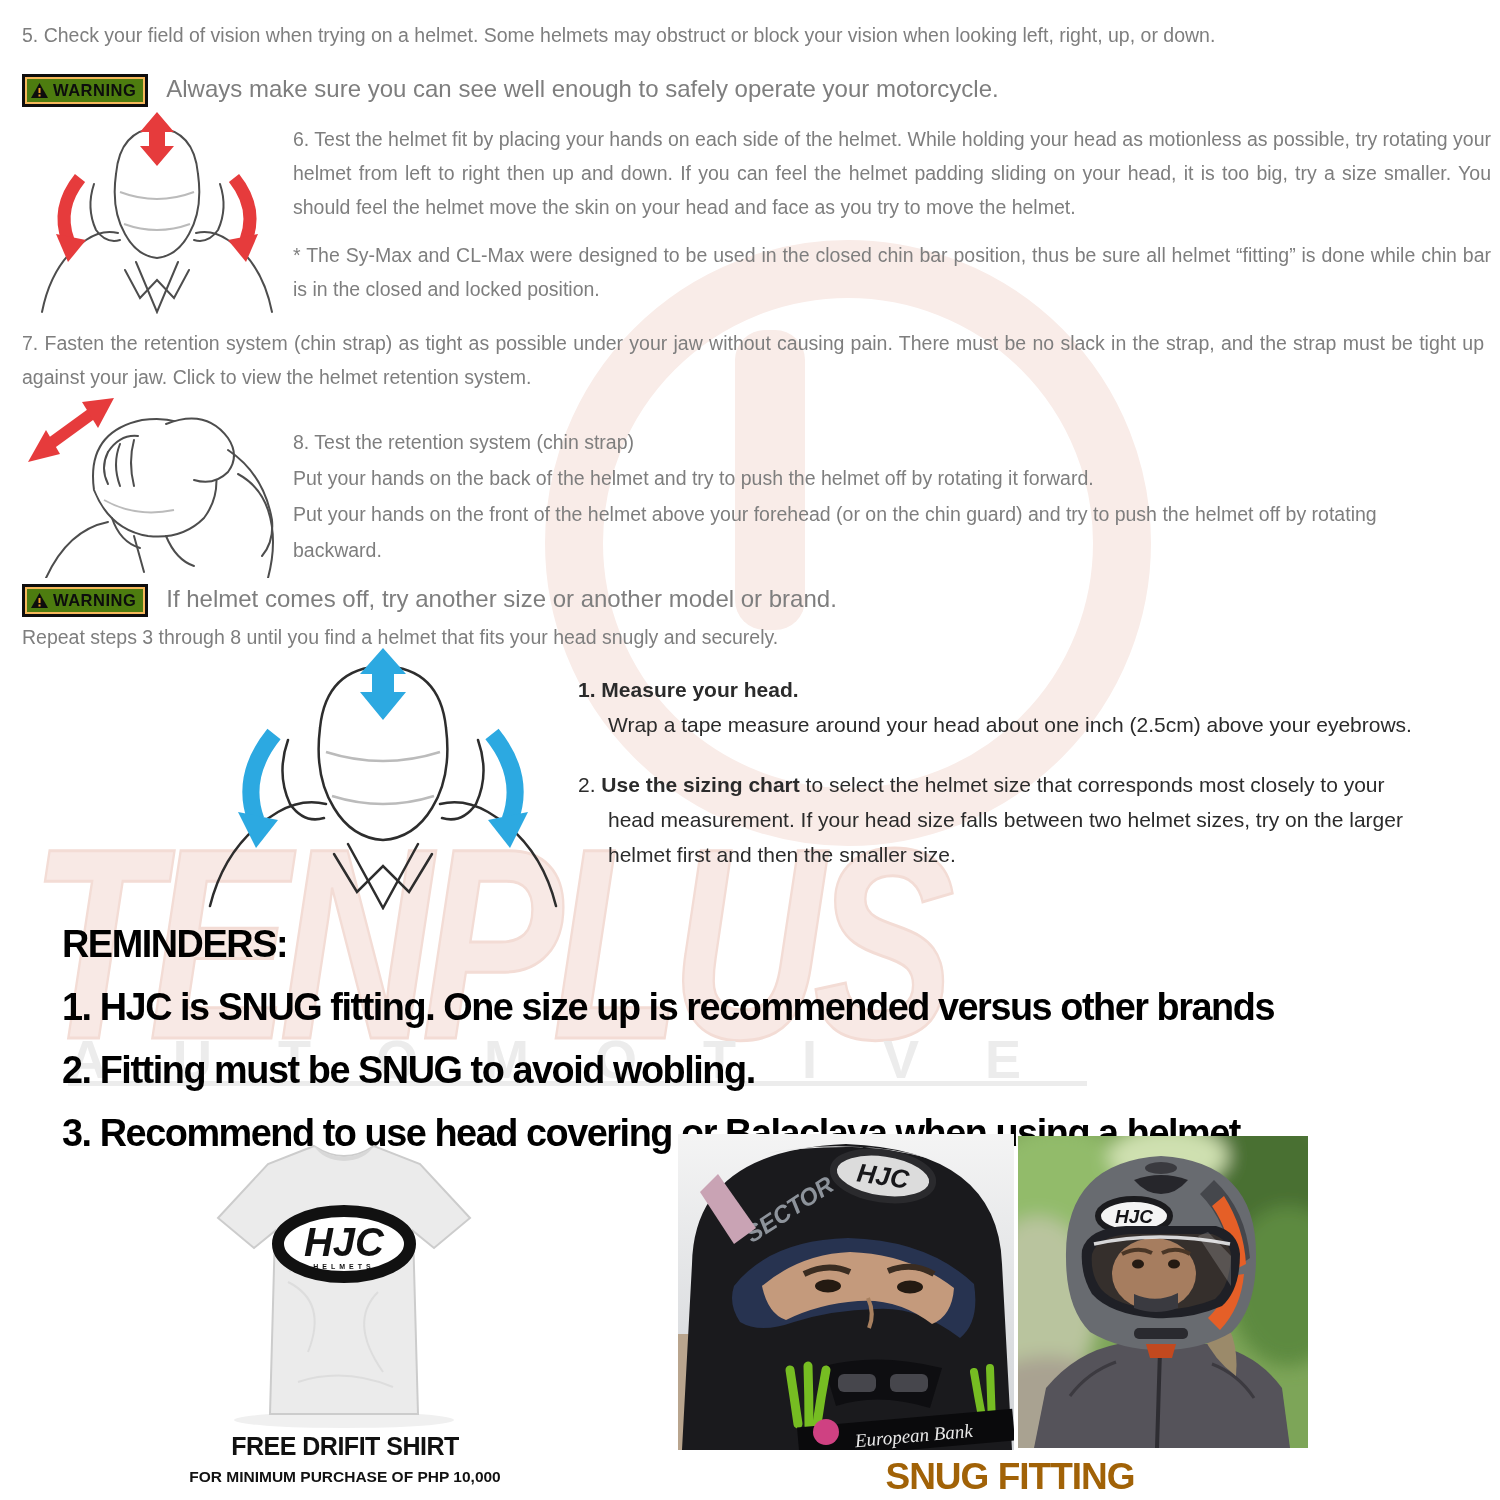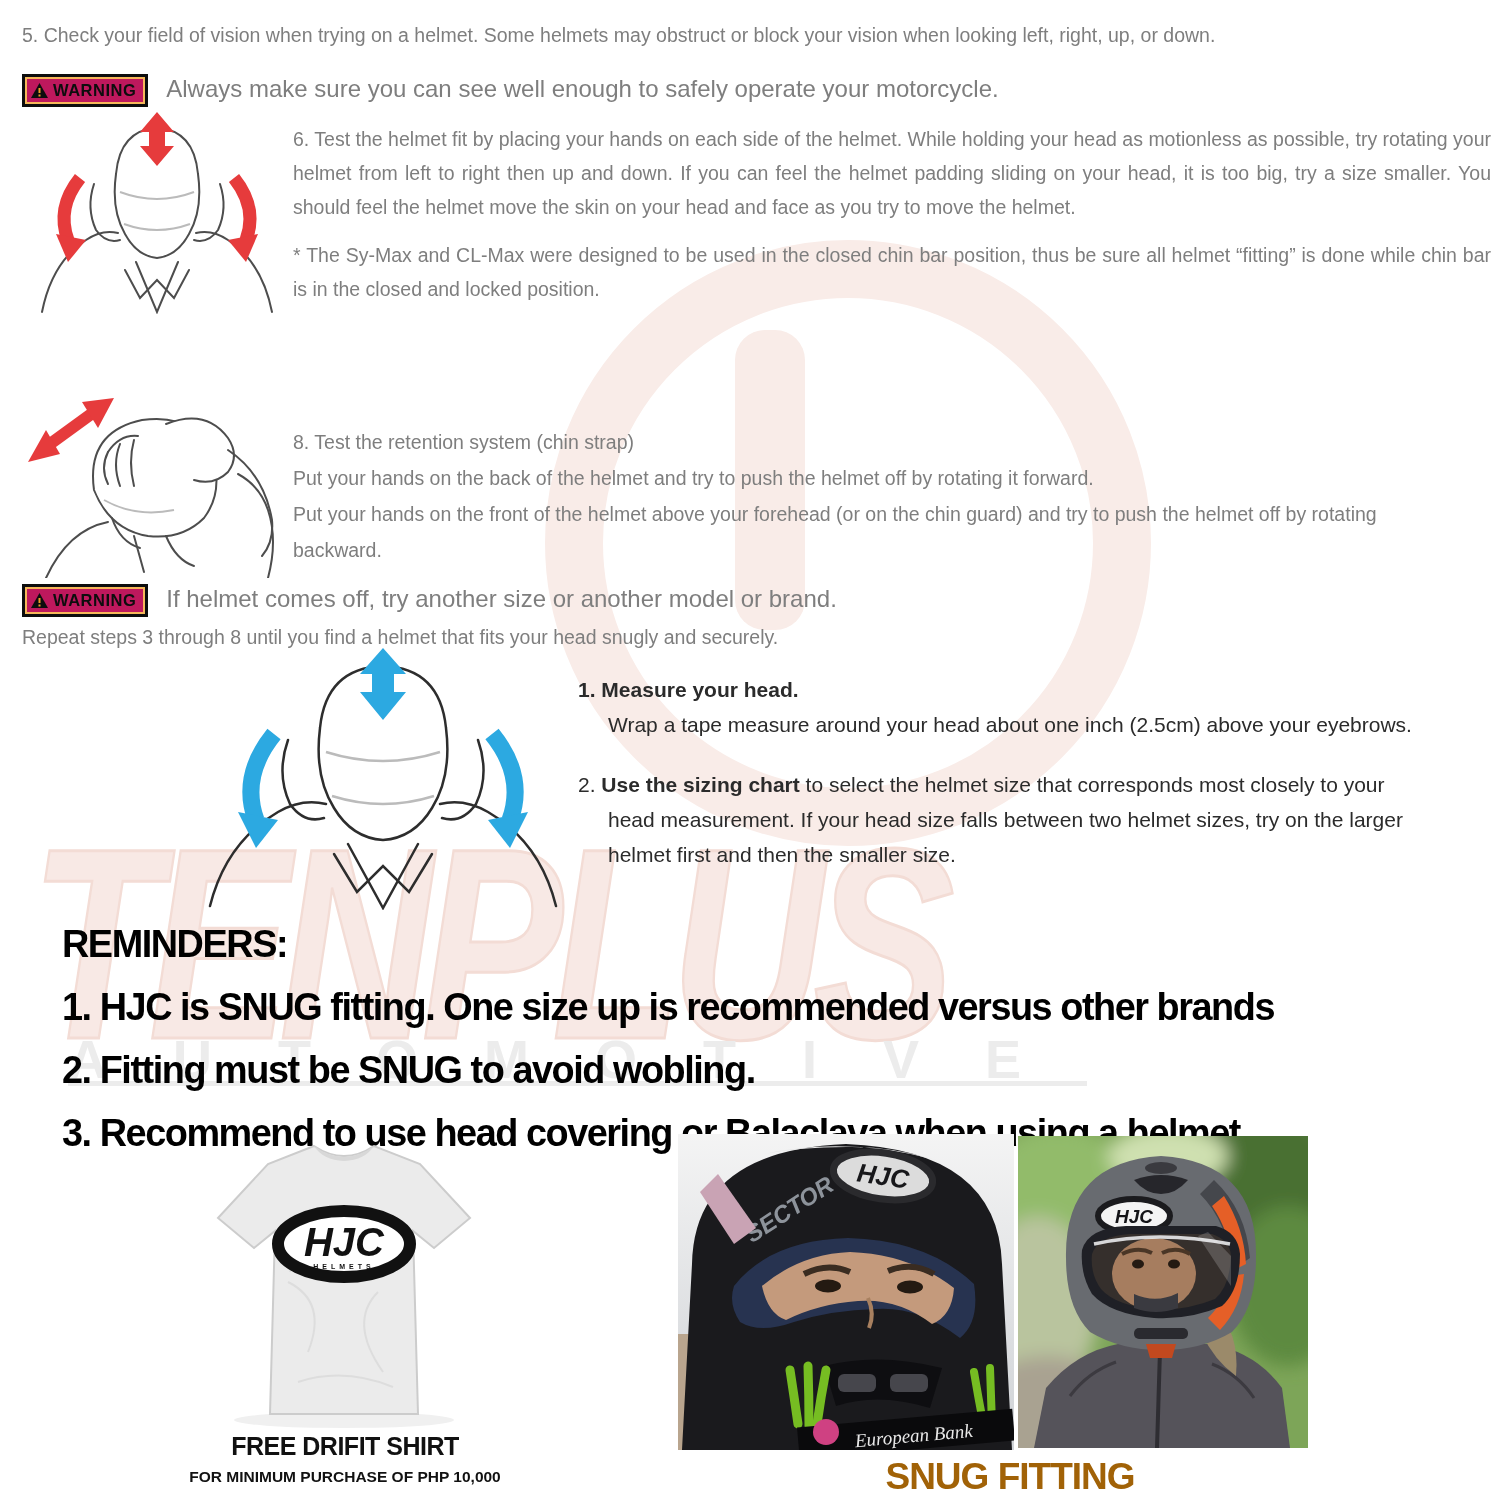--- a/index.html
+++ b/index.html
@@ -14,21 +14,21 @@
   .wm-big{position:absolute;left:30px;top:788px;width:1460px;font-size:272px;font-weight:800;font-style:italic;
           letter-spacing:-14px;color:#f8e9e5;white-space:nowrap;transform:scaleX(0.78);transform-origin:left top;
           -webkit-text-stroke:3px #f3dcd5;}
   .wm-sub{position:absolute;left:68px;top:1028px;width:1420px;font-size:54px;font-weight:700;
           letter-spacing:66px;color:#ececec;white-space:nowrap;text-decoration:underline;}
   
   .z1{z-index:1;}
   .gtext{color:#7e7e7e;font-size:19.5px;line-height:34px;margin:0;}
   .just{text-align:justify;}
   .warn-row{display:flex;align-items:flex-start;gap:18px;}
-  .warn-badge{display:inline-flex;align-items:center;gap:5px;background:#be185d;
+  .warn-badge{display:inline-flex;align-items:center;gap:5px;background:#4d7c0f;
               border:3px solid #0d0d0d;box-shadow:inset 0 0 0 2px #f6b75a;
               padding:1px 9px 2px 6px;height:24px;flex:0 0 auto;}
   .warn-badge .wtxt{font-size:16.5px;font-weight:800;color:#0d0d0d;letter-spacing:0.5px;}
   .warn-text{color:#7e7e7e;font-size:24px;line-height:28px;padding-top:1px;}
   
   .measure{color:#2b2b2b;font-size:21px;line-height:35px;}
   .measure .hang{padding-left:30px;text-indent:-30px;}
   .measure b{font-weight:700;margin-top:9px;}
   .m-gap{height:25px;}
   
@@ -94,20 +94,21 @@
     </g>
     <g fill="#e63b3c">
       <polygon points="28,122 58,128 40,150"></polygon>
       <polygon points="230,122 200,128 218,150"></polygon>
     </g>
   </svg>
 
   <p class="abs z1 gtext just" style="left:293px;top:122px;width:1198px;">6. Test the helmet fit by placing your hands on each side of the helmet. While holding your head as motionless as possible, try rotating your helmet from left to right then up and down. If you can feel the helmet padding sliding on your head, it is too big, try a size smaller. You should feel the helmet move the skin on your head and face as you try to move the helmet.</p>
   <p class="abs z1 gtext just" style="left:293px;top:238px;width:1198px;">* The Sy-Max and CL-Max were designed to be used in the closed chin bar position, thus be sure all helmet “fitting” is done while chin bar is in the closed and locked position.</p>
 
+  <p class="abs z1 gtext just" style="left:22px;top:326px;width:1462px;">7. Fasten the retention system (chin strap) as tight as possible under your jaw without causing pain. There must be no slack in the strap, and the strap must be tight up against your jaw. Click to view the helmet retention system.</p>
 
   <svg class="abs z1" style="left:16px;top:390px;" width="284" height="188" viewBox="0 0 284 188">
     <g fill="none" stroke="#4d4d4d" stroke-width="2" stroke-linecap="round">
 
       <path d="M30 188 Q 52 140 92 132"></path>
       <path d="M252 188 Q 262 150 252 120 Q 244 96 222 84"></path>
 
       <path d="M78 100 Q 70 42 126 30 Q 182 22 198 72 Q 206 104 188 128 Q 166 150 132 146 Q 94 140 78 100 Z" fill="#ffffff"></path>
 
       <path d="M96 128 Q 104 152 124 158"></path>

